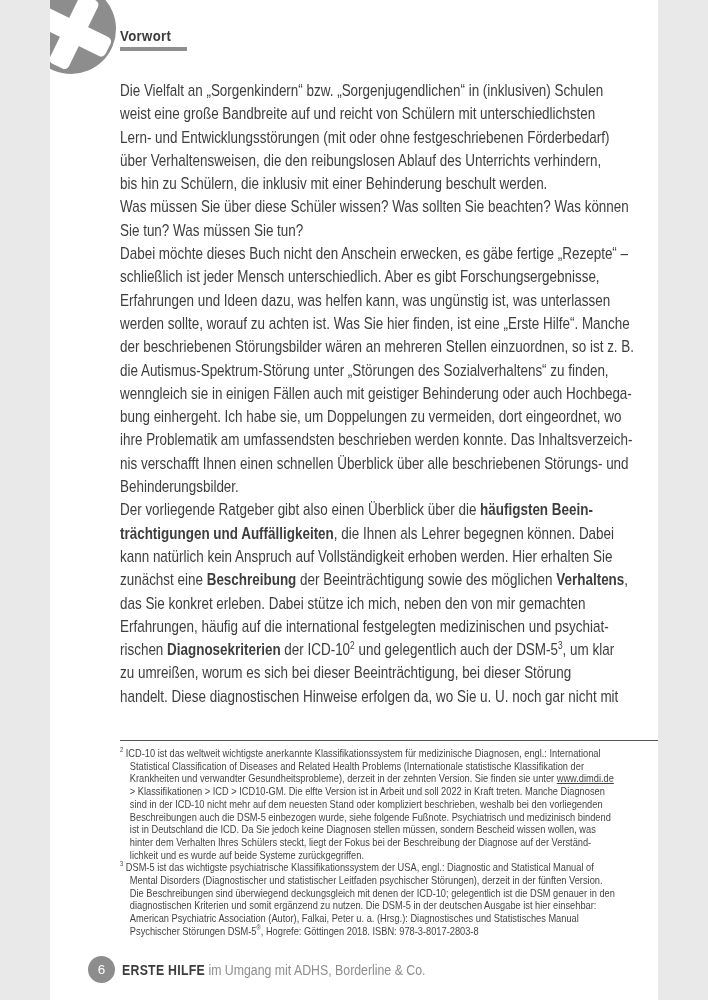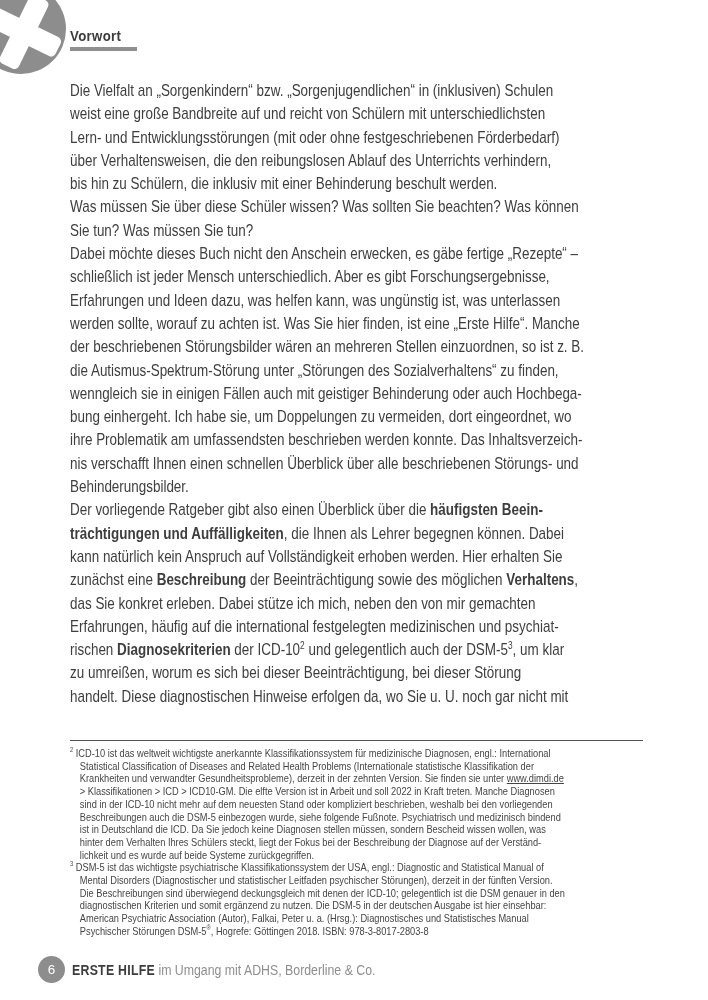--- a/index.html
+++ b/index.html
@@ -1,17 +1,17 @@
 <!DOCTYPE html>
 <html><head>
 <meta charset="utf-8">
 <style>
   html,body{margin:0;padding:0;background:#e9e9e9;}
   .page{
-    position:relative; width:708px; height:1000px; background:#ffffff;
+    position:relative; width:608px; height:1000px; background:#ffffff;
     font-family:"Liberation Sans", sans-serif; color:#3e3e3e; overflow:hidden;
     margin:0 auto;
   }
   
   .logo{position:absolute; left:0; top:0; width:92px; height:92px;}
   .chapter-title{
     position:absolute; left:70px; top:27px; font-size:15px; font-weight:bold;
     color:#3b3b3b; letter-spacing:.4px;
     transform:scaleX(.88); transform-origin:0 0; white-space:nowrap;
   }

